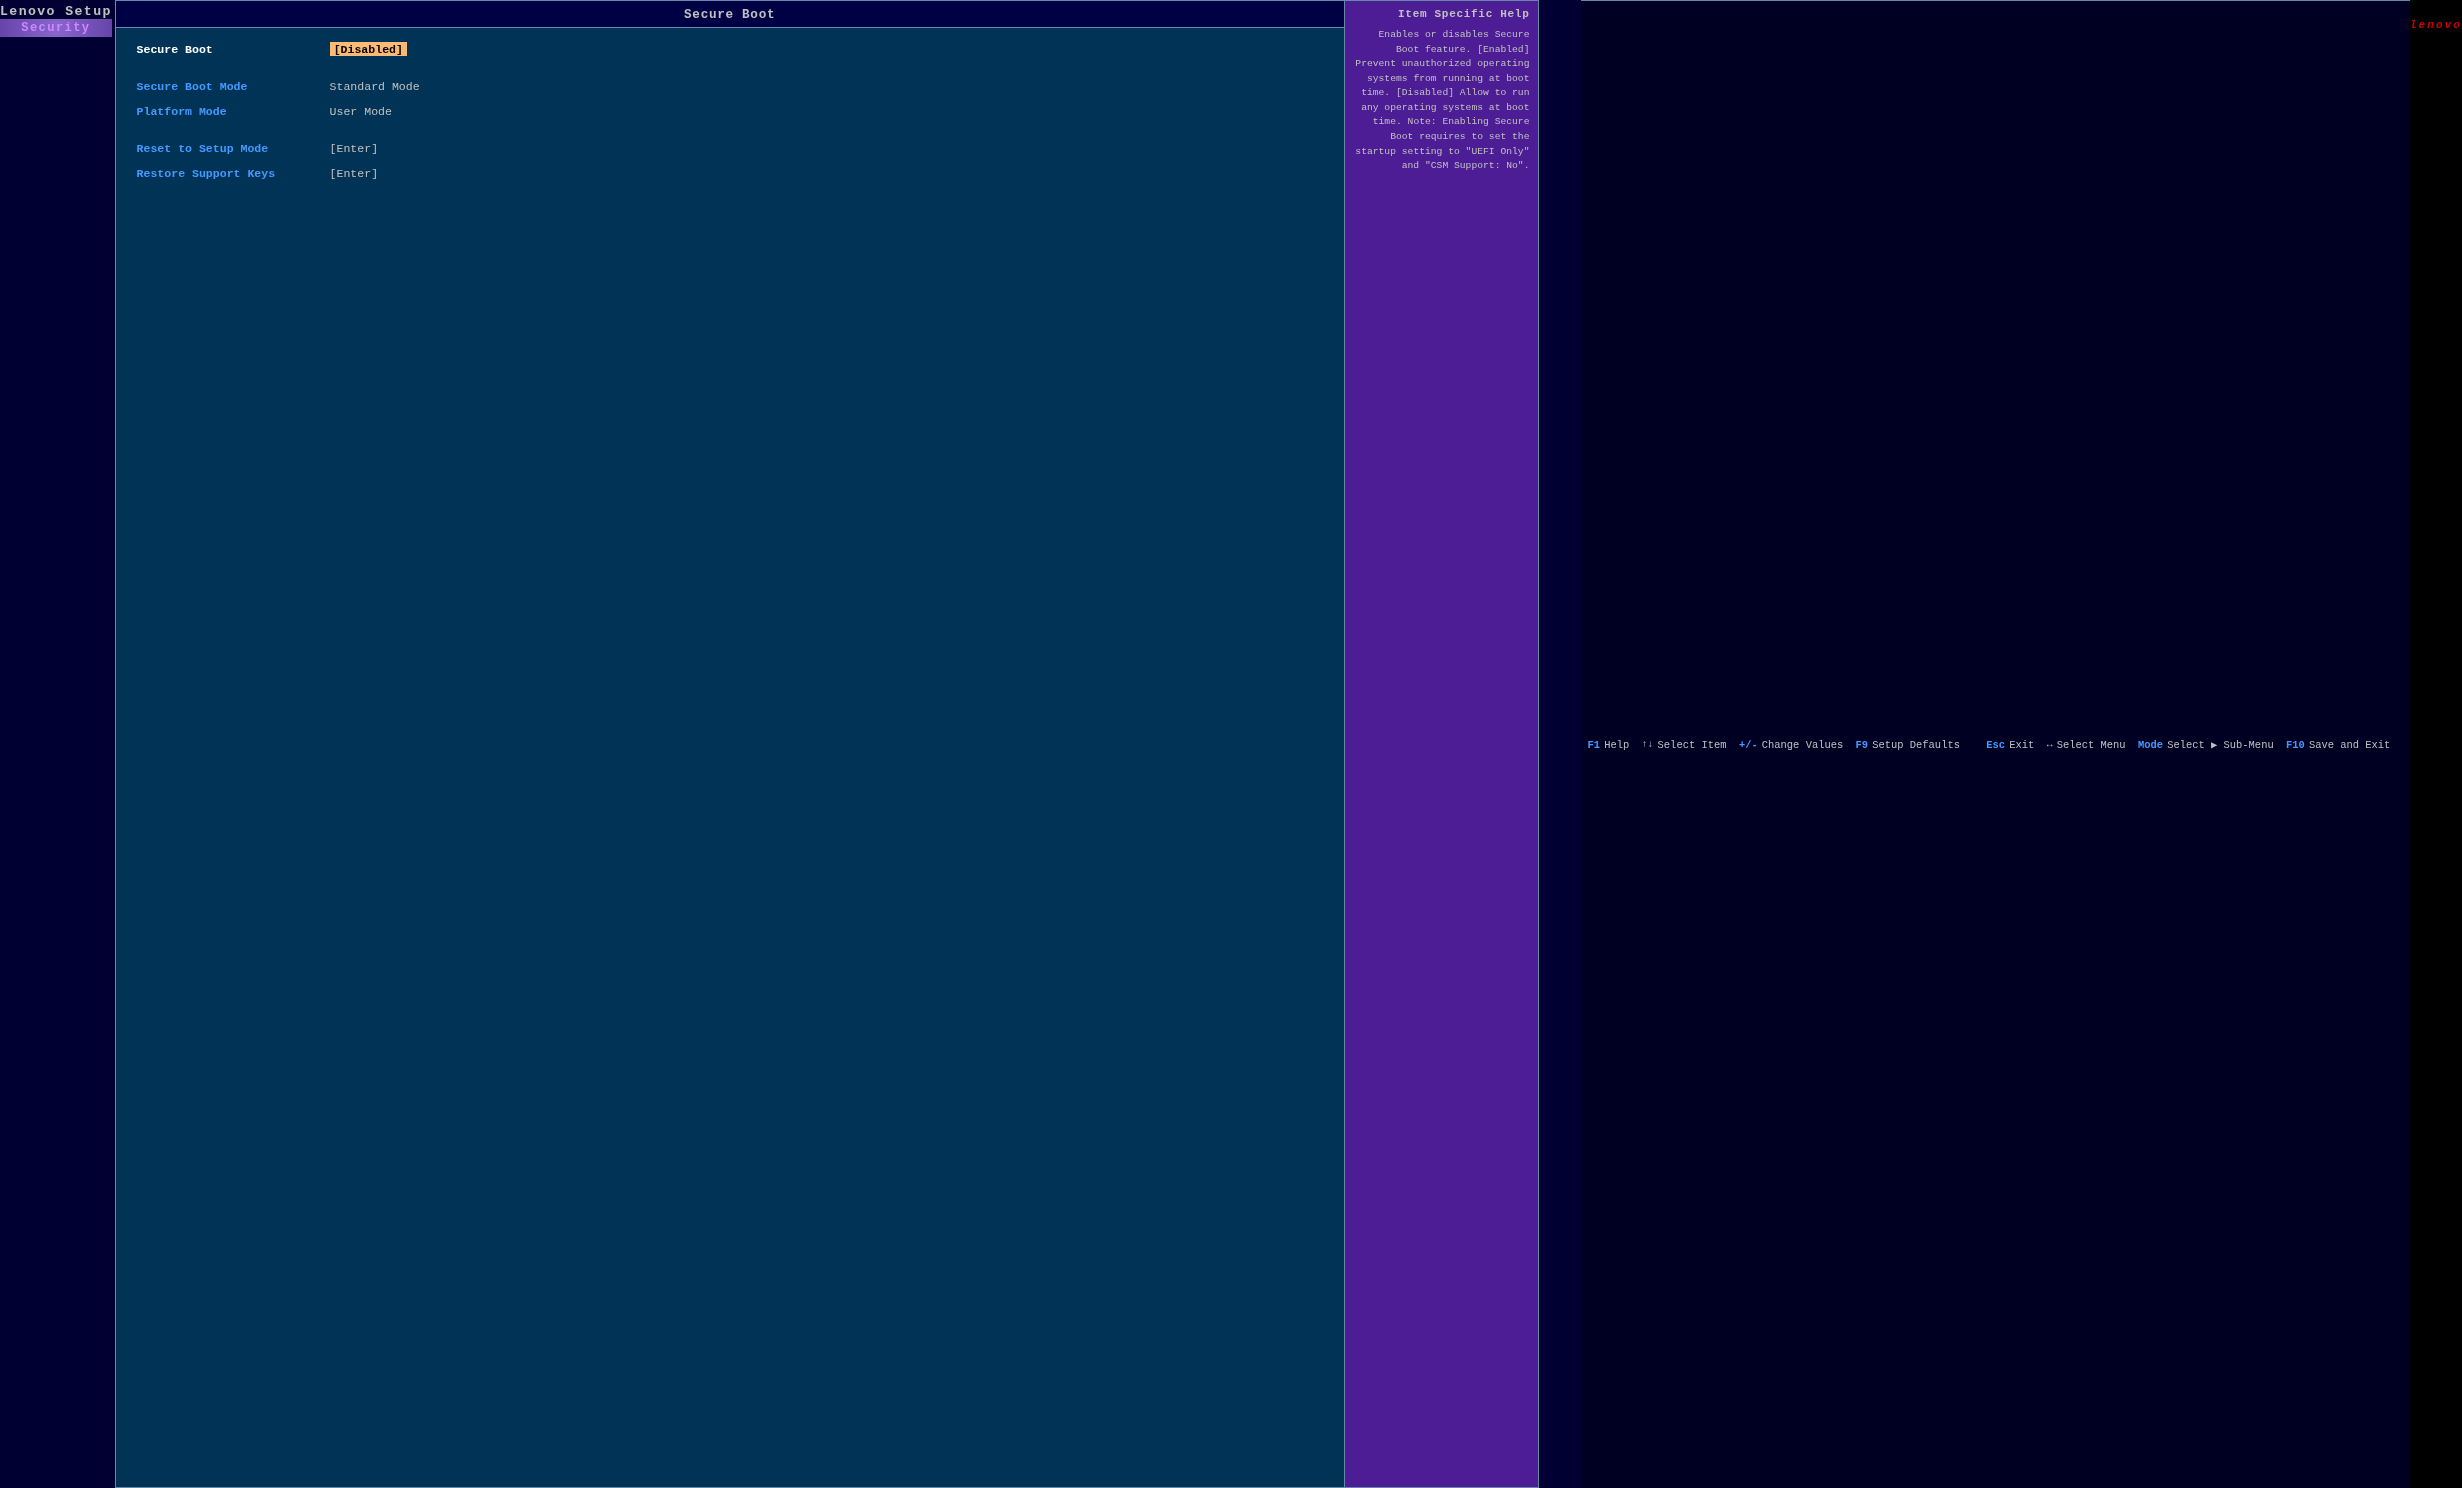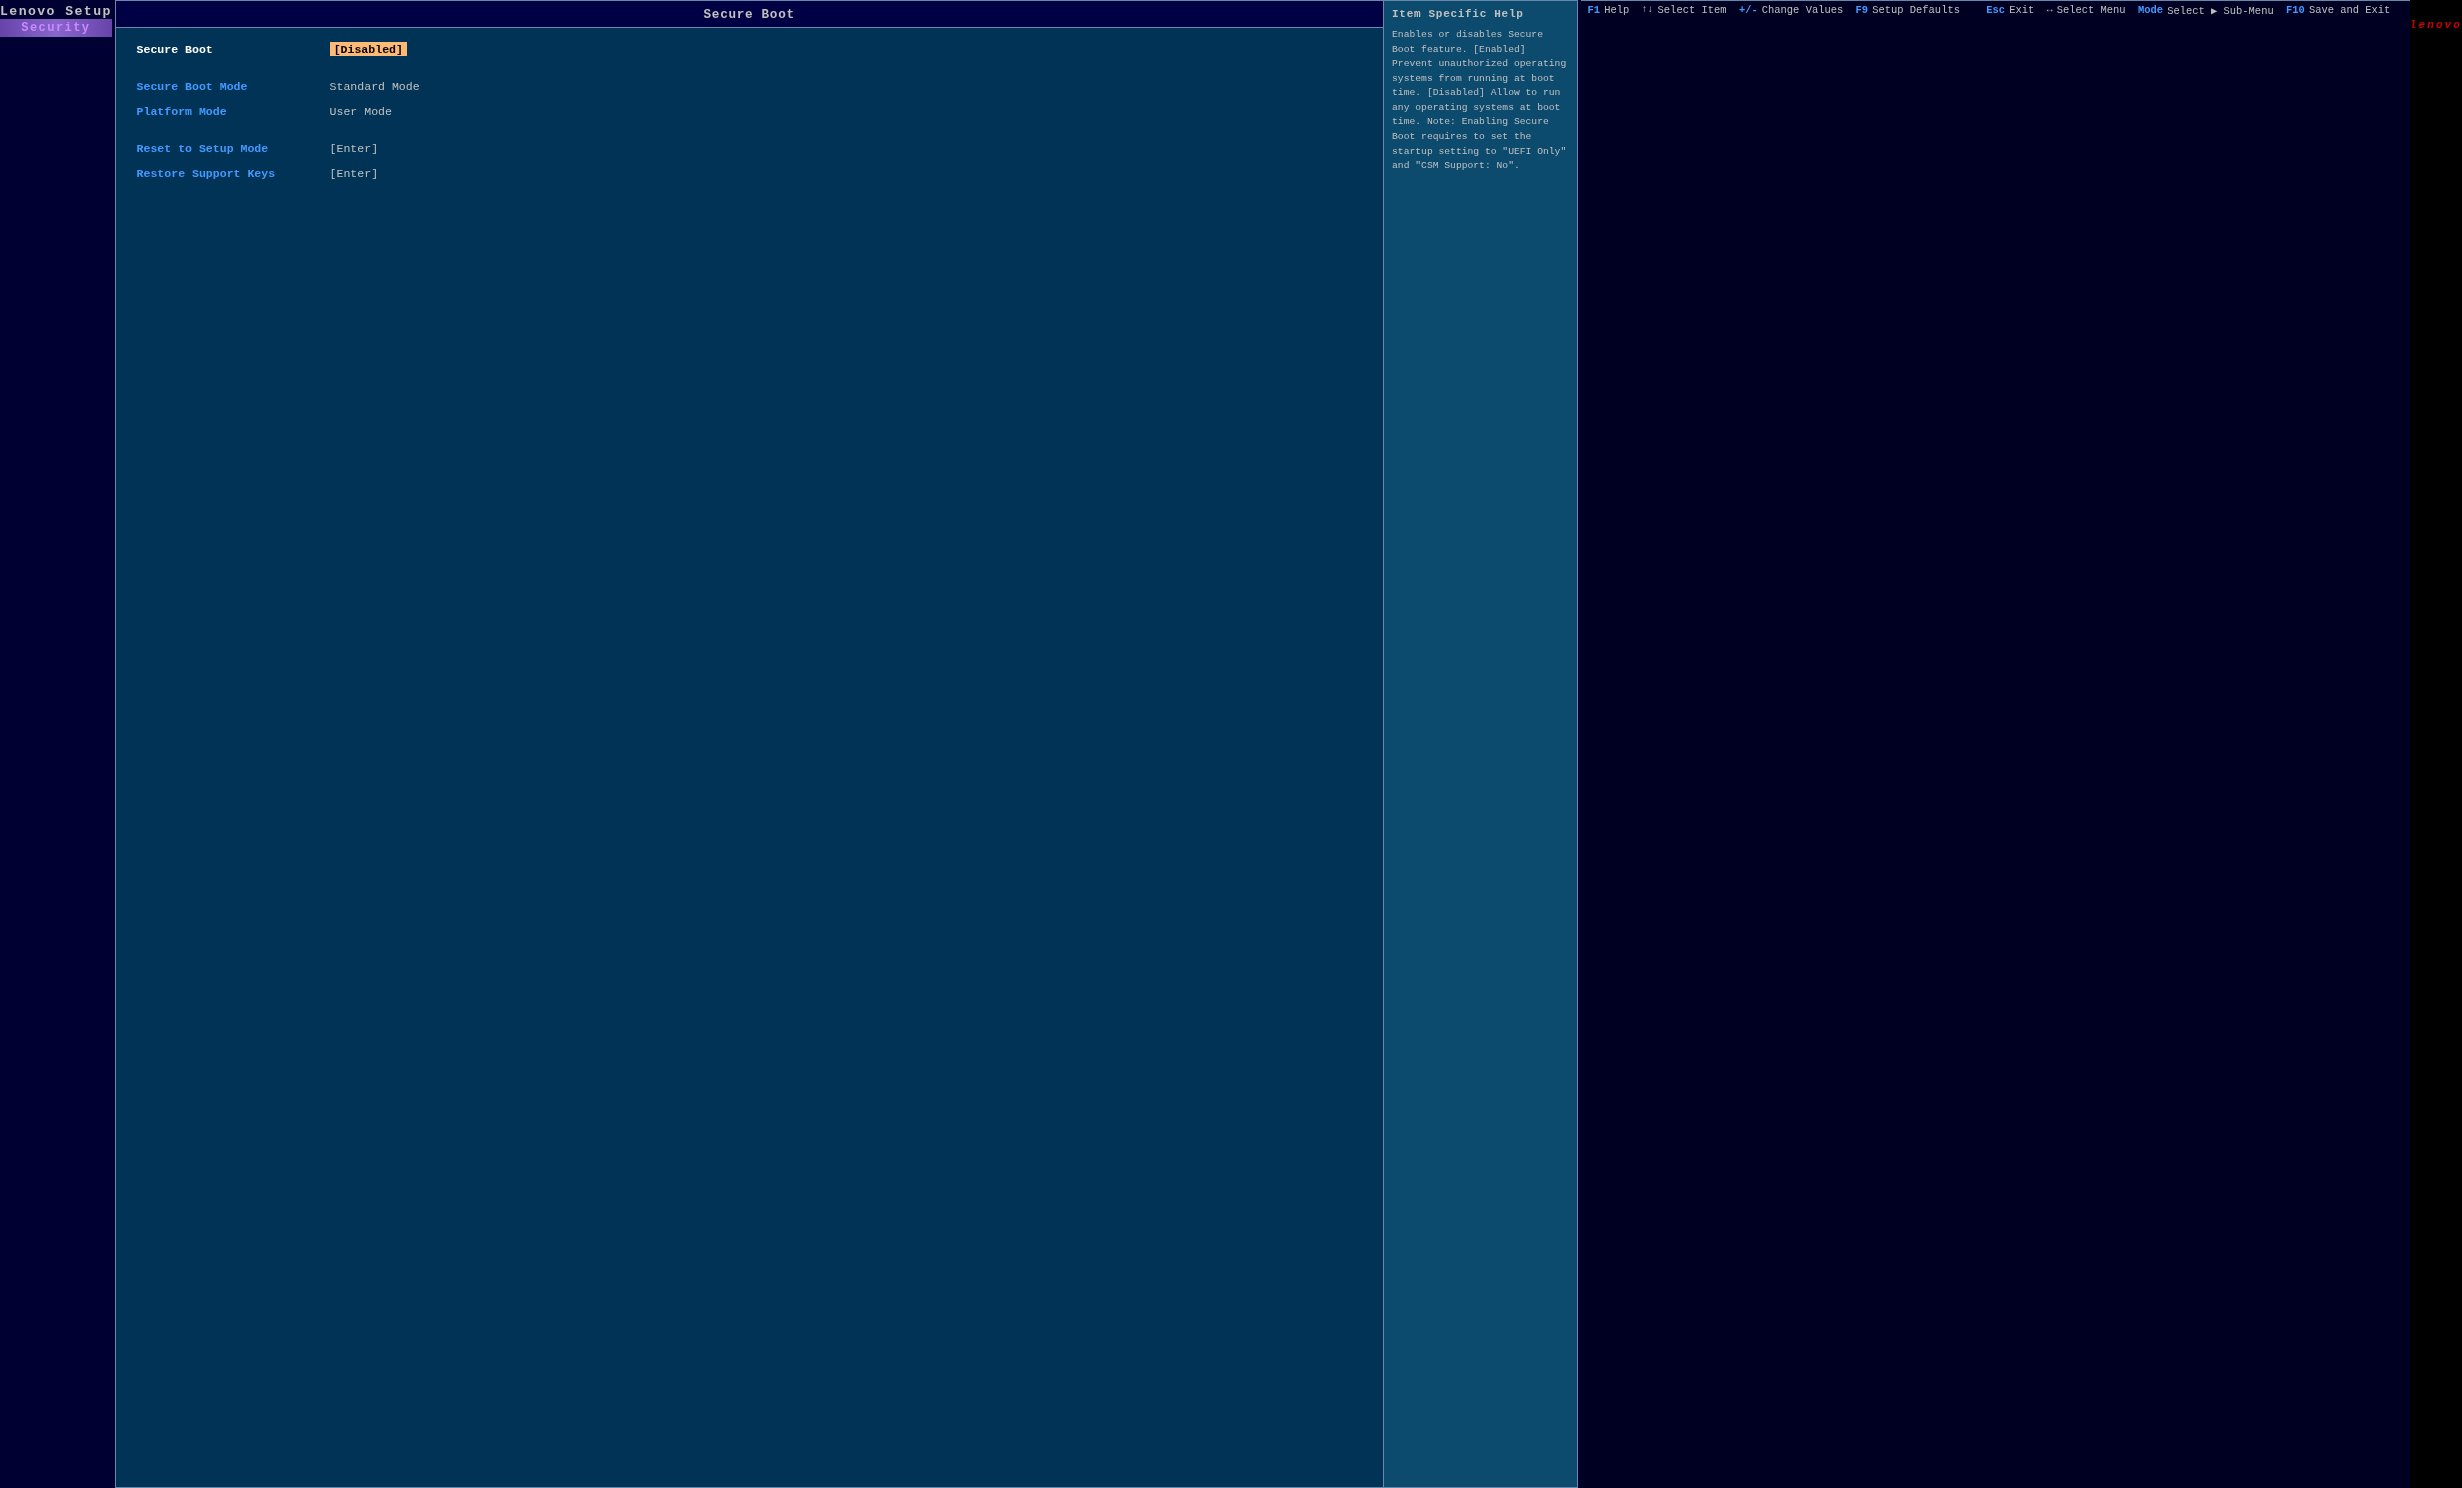--- a/index.html
+++ b/index.html
@@ -120,21 +120,22 @@
     }
 
     .setting-group-spacer {
       height: 11px;
     }
 
     
     .right-panel {
       width: 193px;
       padding: 7px 8.3px;
-      background-color: #0c4a6e;
+      background-color: #4c1d95;
+      text-align: right;
     }
 
     .right-panel-title {
       color: #c0c0c0;
       font-size: 1.0em;
       font-weight: bold;
       margin-bottom: 8.3px;
       letter-spacing: 0.7px;
     }
 
@@ -143,22 +144,23 @@
       font-size: 0.88em;
       line-height: 1.5;
     }
 
     
     .footer {
       background-color: #000022;
       border-top: 1.4px solid #6688aa;
       padding: 2.8px 7px;
       display: flex;
-      align-items: flex-start;
+      align-items: center;
       gap: 0;
+      margin-left: 39px;
     }
 
     .footer-item {
       display: flex;
       align-items: center;
       margin-right: 12.4px;
     }
 
     .footer-key {
       color: #4499ff;

